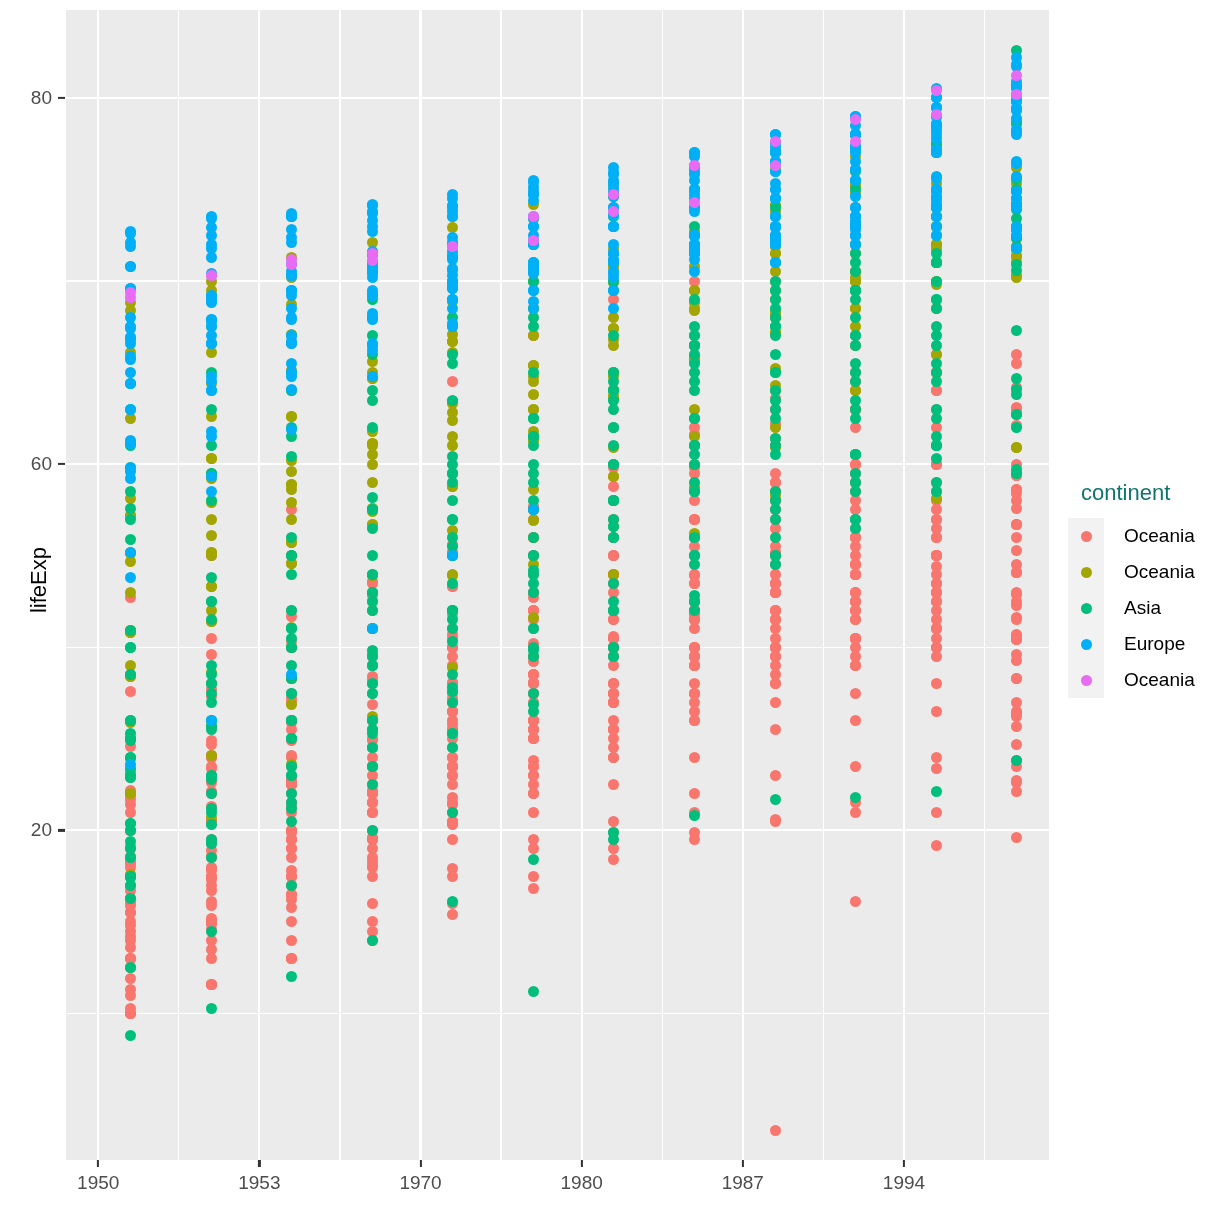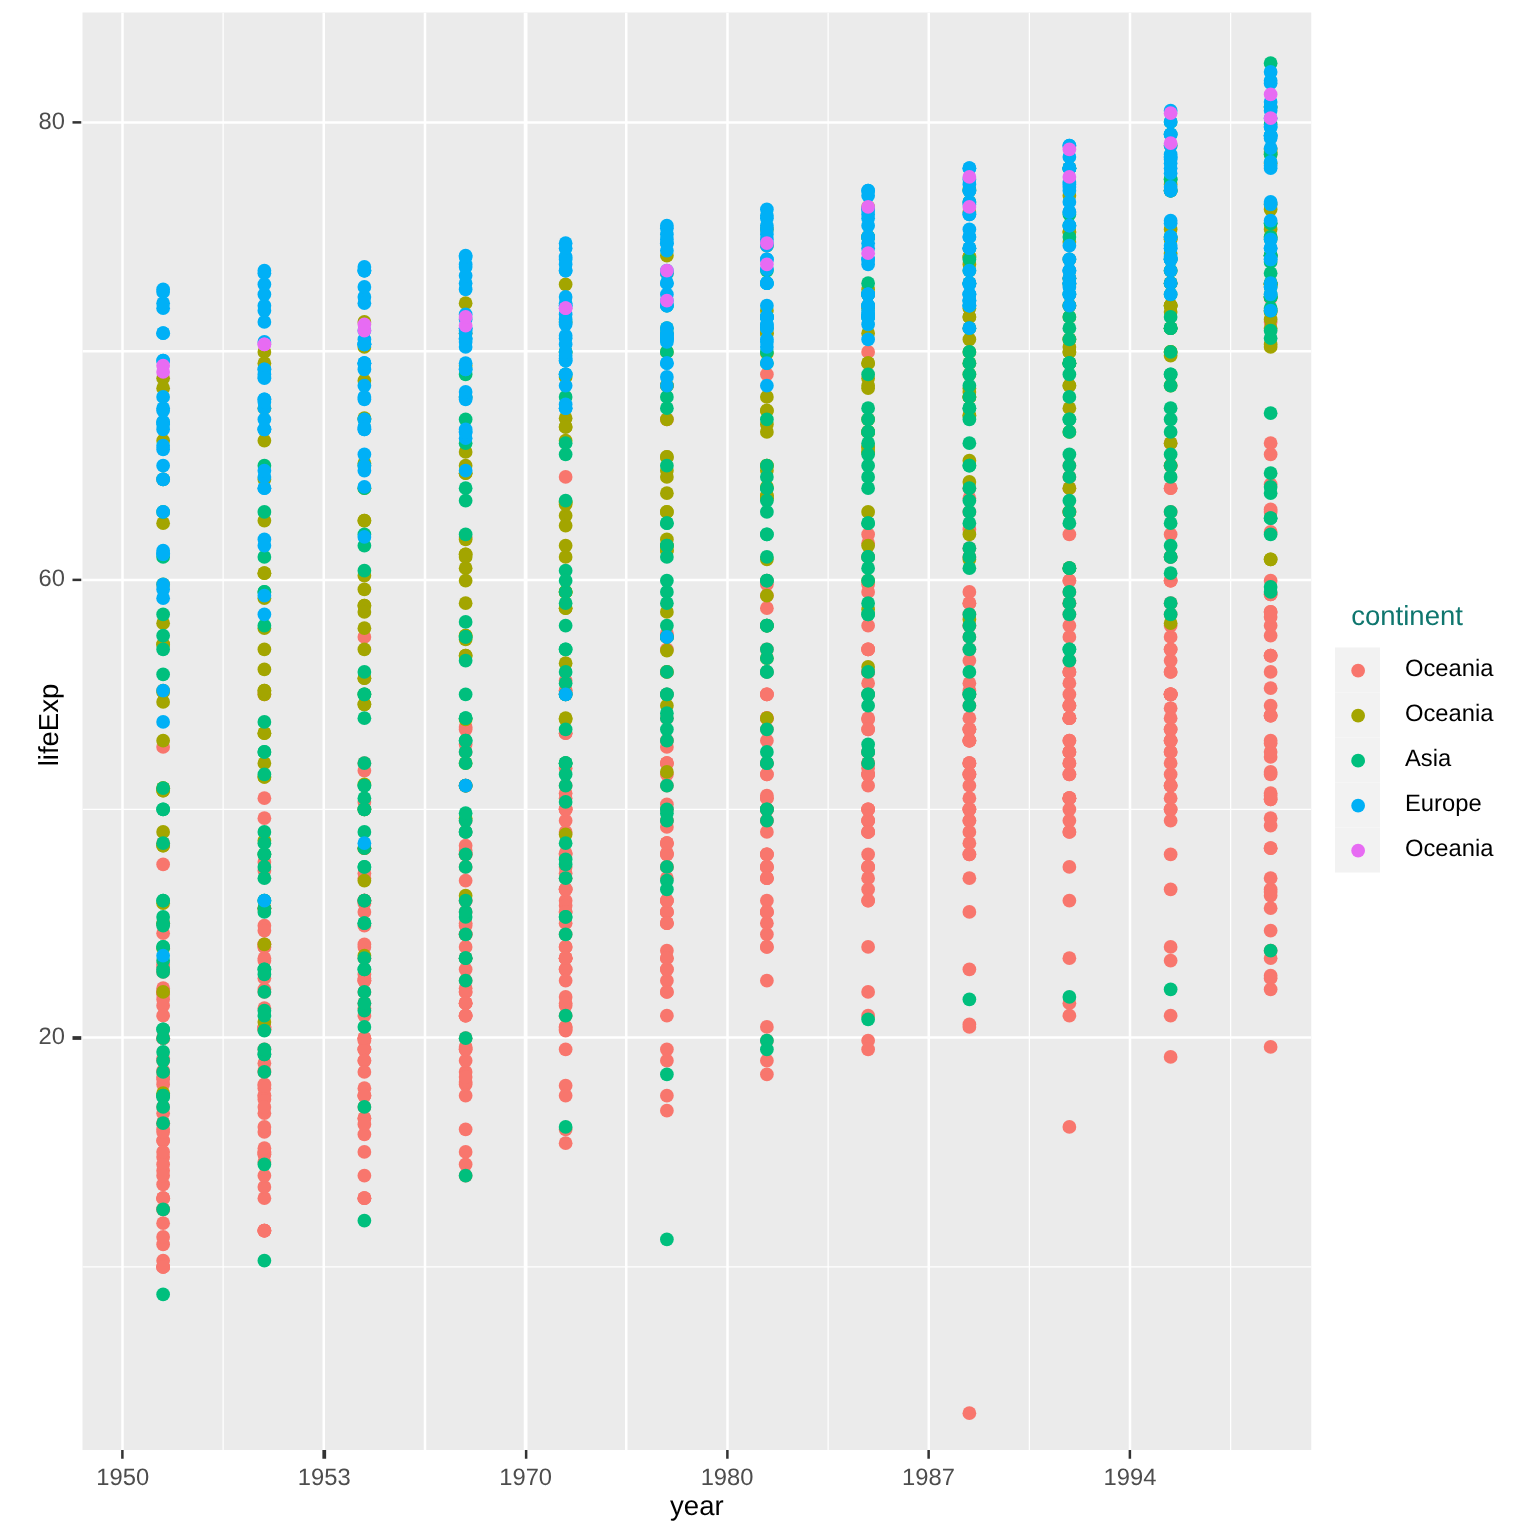--- a/index.html
+++ b/index.html
@@ -1801,21 +1801,20 @@
       <div class="xtick-label" style="left: 420.525px;">1970</div>
       <div class="xtick-mark" style="left: 420.525px;"></div>
       <div class="xtick-label" style="left: 581.672px;">1980</div>
       <div class="xtick-mark" style="left: 581.672px;"></div>
       <div class="xtick-label" style="left: 742.82px;">1987</div>
       <div class="xtick-mark" style="left: 742.82px;"></div>
       <div class="xtick-label" style="left: 903.967px;">1994</div>
       <div class="xtick-mark" style="left: 903.967px;"></div>
     </div>
 
-  <div id="xlab">year</div>
   <div id="ylab">lifeExp</div>
 
   <div id="legend">
     <div id="legend-title">continent</div>
     <div id="legend-items">
         <div class="legend-row">
           <div class="legend-key">
             <div class="legend-dot" style="background: rgb(248, 118, 109);"></div>
           </div>
           <div class="legend-label">Oceania</div>

